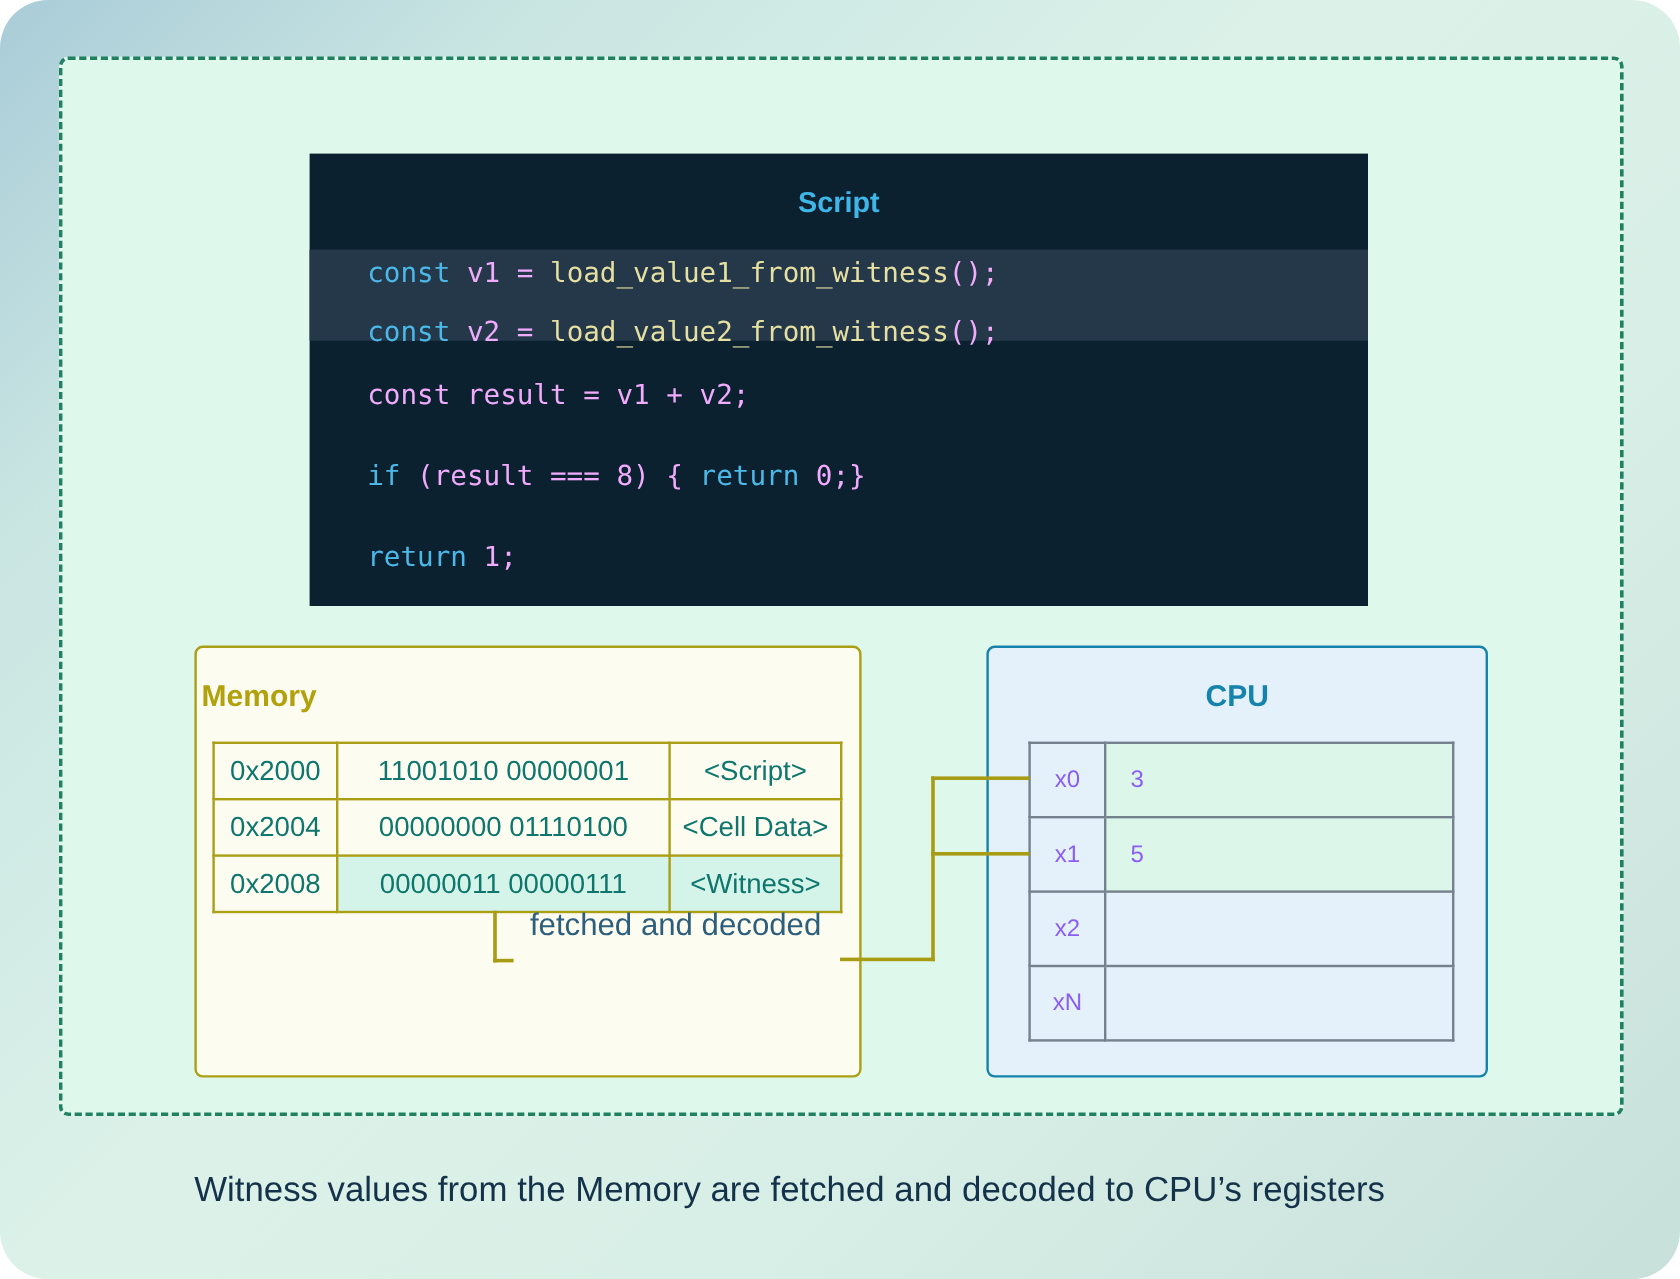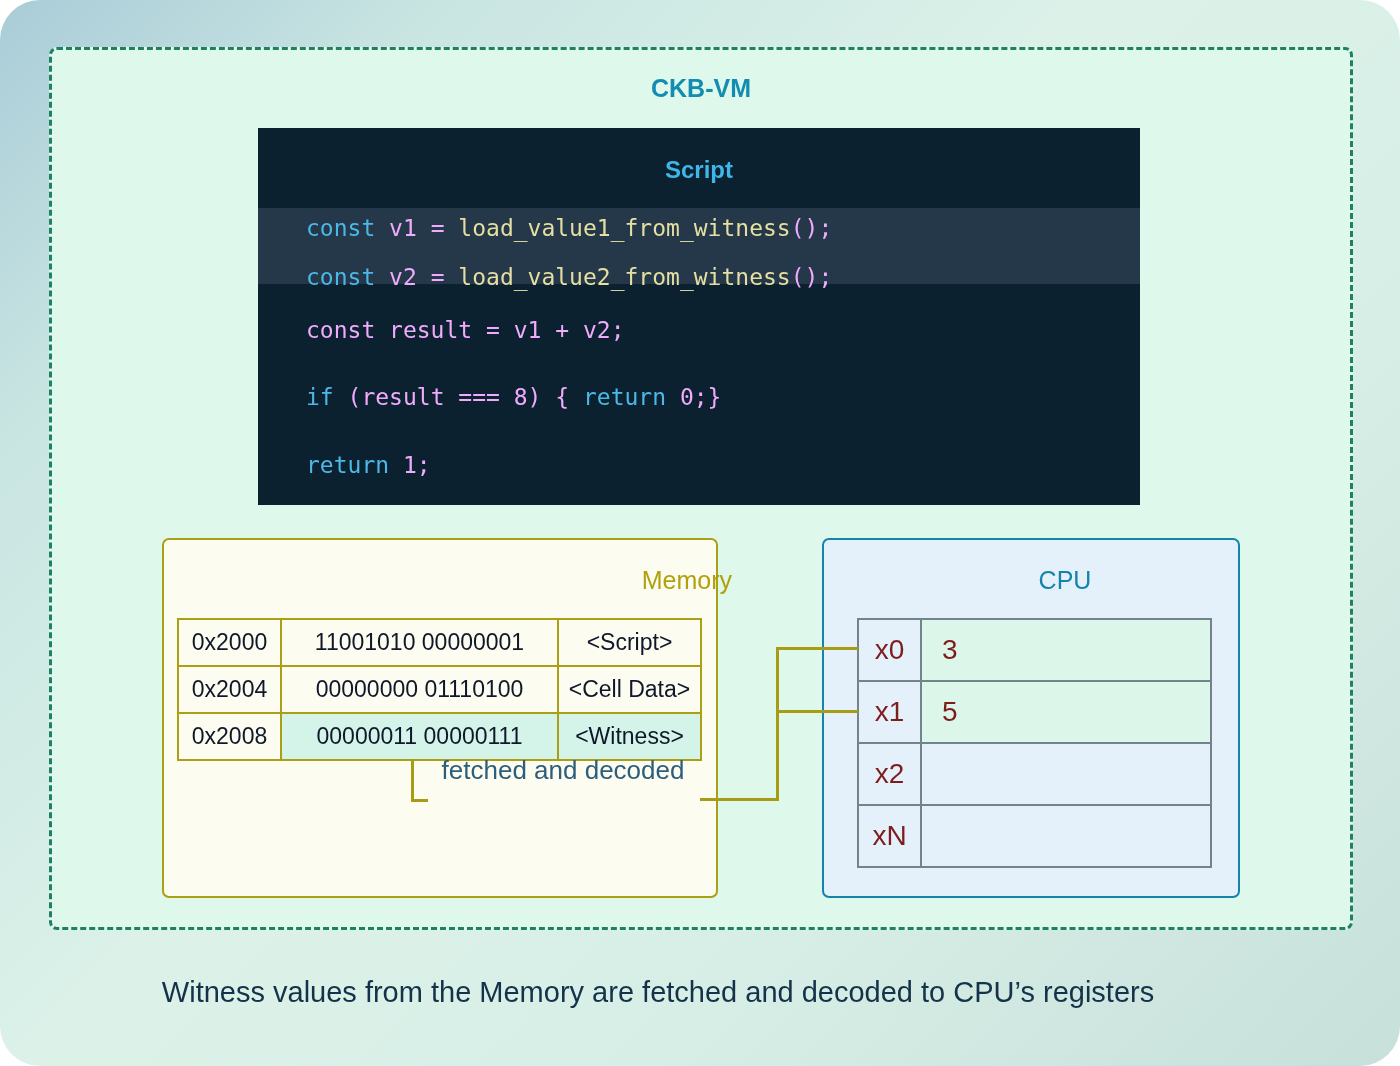--- a/index.html
+++ b/index.html
@@ -74,37 +74,37 @@
   .memory-panel {
     position: absolute;
     left: 162px; top: 538px;
     width: 556px; height: 360px;
     background: #fdfcf1;
     border: 2.5px solid #ab9f16;
     border-radius: 7px;
   }
   .memory-title {
     position: absolute;
-    top: 26px; left: 16px; width: 100%;
-    text-align: right;
+    top: 26px; left: 4px; width: 100%;
+    text-align: left;
     font-size: 25px;
-    font-weight: normal;
+    font-weight: bold;
     color: #b1a10c;
   }
   .memory-table {
     position: absolute;
     left: 13px; top: 78px;
     border-collapse: collapse;
   }
   .memory-table td {
     border: 2.5px solid #ab9f16;
     height: 47px;
     text-align: center;
     font-size: 23px;
-    color: #0f172a;
+    color: #0f766e;
     background: #fdfcf1;
     padding: 0 6px;
   }
   .memory-table td.addr  { width: 103px; }
   .memory-table td.value { width: 277px; }
   .memory-table td.tag   { width: 143px; }
   .memory-table td.hl    { background: #d4f4e9; }
 
   
   .cpu-panel {
@@ -113,34 +113,33 @@
     width: 418px; height: 360px;
     background: #e4f1fb;
     border: 2.5px solid #1583ab;
     border-radius: 7px;
   }
   .cpu-title {
     position: absolute;
     top: 26px; left: 0; width: 100%;
     text-align: center;
     font-size: 25px;
-    font-weight: normal;
+    font-weight: bold;
     color: #1583ab;
-    margin-left: 34px;
   }
   .cpu-table {
     position: absolute;
     left: 33px; top: 78px;
     border-collapse: collapse;
   }
   .cpu-table td {
     border: 2.5px solid #74828e;
     height: 62px;
-    font-size: 28px;
-    color: #7f1d1d;
+    font-size: 20px;
+    color: #8b5cf6;
     background: #e4f1fb;
   }
   .cpu-table td.reg { width: 63px; text-align: center; }
   .cpu-table td.val { width: 290px; text-align: left; padding-left: 20px; }
   .cpu-table td.val.hl { background: #dcf7e9; }
 
   
   .olive { position: absolute; background: #a89c14; }
 
   .annotation-label {
@@ -161,21 +160,20 @@
     color: #14324a;
   }
 </style>
 </head>
 <body>
 
 <div class="card">
 
   <div class="dashed-box"></div>
 
-  <div class="ckb-title">CKB-VM</div>
 
   <div class="script-panel">
     <div class="code-highlight-band"></div>
     <div class="script-title">Script</div>
     <div class="script-code">
         <div class="code-line" style="top: 86px;"><span class="tok-kw">const</span><span class="tok-plain"> v1 = </span><span class="tok-fn">load_value1_from_witness</span><span class="tok-plain">();</span></div>
         <div class="code-line" style="top: 120px; margin-top: 15px;"><span class="tok-kw">const</span><span class="tok-plain"> v2 = </span><span class="tok-fn">load_value2_from_witness</span><span class="tok-plain">();</span></div>
         <div class="code-line" style="top: 188px;"><span class="tok-plain">const result = v1 + v2;</span></div>
         <div class="code-line" style="top: 255px;"><span class="tok-kw">if</span><span class="tok-plain"> (result === 8) { </span><span class="tok-kw">return</span><span class="tok-plain"> 0;}</span></div>
         <div class="code-line" style="top: 323px;"><span class="tok-kw">return</span><span class="tok-plain"> 1;</span></div>

